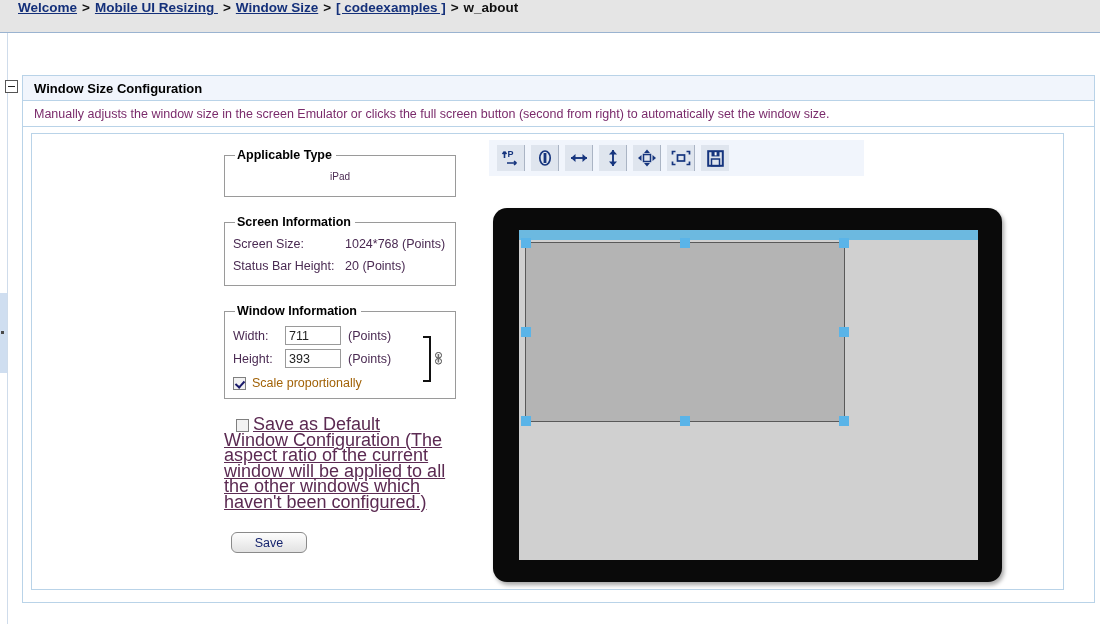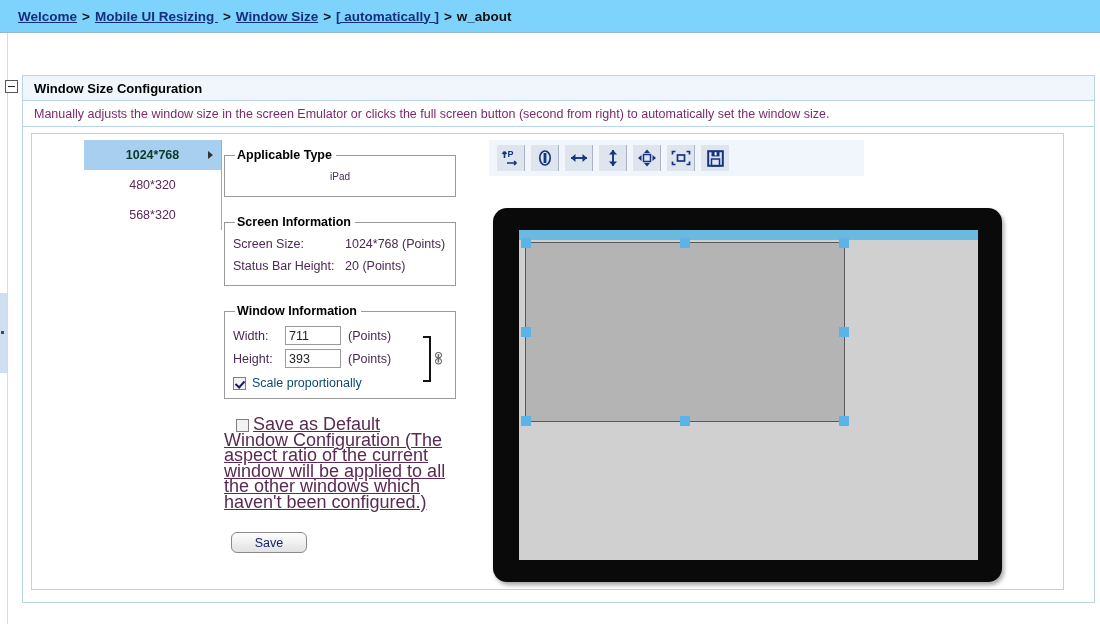--- a/index.html
+++ b/index.html
@@ -6,24 +6,24 @@
     margin: 0; padding: 0;
     width: 1100px; height: 624px;
     background: #ffffff;
     font-family: "Liberation Sans", sans-serif;
     overflow: hidden;
   }
 
   
   #breadcrumb-bar {
     height: 33px;
-    background: #7dd3fc;
+    background: #e5e5e5;
     border-bottom: 1px solid #9ab3d0;
     display: flex;
-    align-items: center;
+    align-items: flex-start;
     padding-left: 18px;
     box-sizing: border-box;
     font-size: 13.5px;
     font-weight: bold;
     color: #1a1a1a;
   }
   #breadcrumb-bar .crumb-link {
     color: #14307a;
     text-decoration: underline;
     cursor: pointer;
@@ -220,21 +220,21 @@
     background: #ffffff;
     padding: 0 3px;
     box-sizing: border-box;
   }
   .field-row .field-unit { padding-left: 7px; }
 
   .chk-row {
     display: flex;
     align-items: center;
     font-size: 12.5px;
-    color: #0c4a6e;
+    color: #a16207;
     margin-top: 8px;
   }
   .chk-row .cbox { margin-right: 6px; }
 
   
   .cbox {
     width: 13px; height: 13px;
     border: 1px solid #7f7f7f;
     background: #f2f2f2;
     box-sizing: border-box;
@@ -375,21 +375,21 @@
 </head>
 <body>
 
 <div id="breadcrumb-bar">
   <span class="crumb-link">Welcome</span>
   <span class="crumb-sep">&gt;</span>
   <span class="crumb-link">Mobile UI Resizing </span>
   <span class="crumb-sep">&gt;</span>
   <span class="crumb-link">Window Size</span>
   <span class="crumb-sep">&gt;</span>
-  <span class="crumb-link">[ automatically ]</span>
+  <span class="crumb-link">[ codeexamples ]</span>
   <span class="crumb-sep">&gt;</span>
   <span class="crumb-plain">w_about</span>
 </div>
 
 <div id="page-body">
 
   <div id="left-splitter">
     <div id="left-splitter-handle"></div>
     <div id="left-splitter-grip"></div>
   </div>
@@ -401,32 +401,20 @@
     <div id="panel-title-bar">
       <span>Window Size Configuration</span>
     </div>
 
     <div id="panel-desc-bar">
       <span>Manually adjusts the window size in the screen Emulator or clicks the full screen button (second from right) to automatically set the window size.</span>
     </div>
 
     <div id="inner-panel">
 
-      <div id="res-list">
-        <div class="res-item selected">
-          <span>1024*768</span>
-          <span class="res-arrow"></span>
-        </div>
-        <div class="res-item">
-          <span>480*320</span>
-        </div>
-        <div class="res-item">
-          <span>568*320</span>
-        </div>
-      </div>
 
       <div id="form-col">
 
         <fieldset class="grp">
           <legend>Applicable Type</legend>
           <div id="applicable-type-value">iPad</div>
         </fieldset>
 
         <fieldset class="grp">
           <legend>Screen Information</legend>

